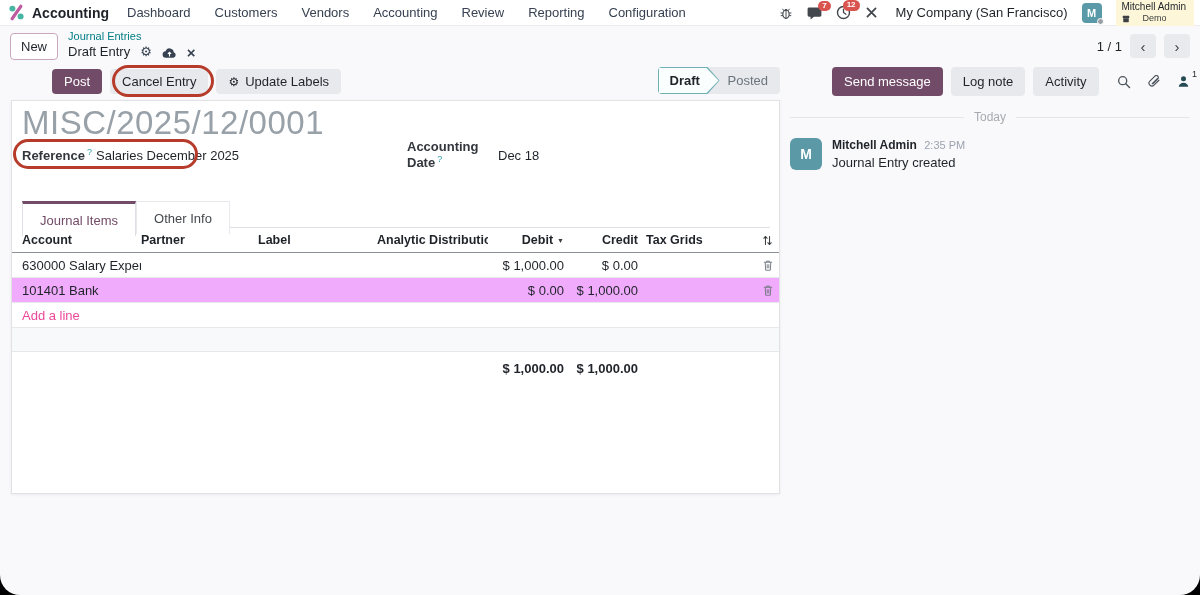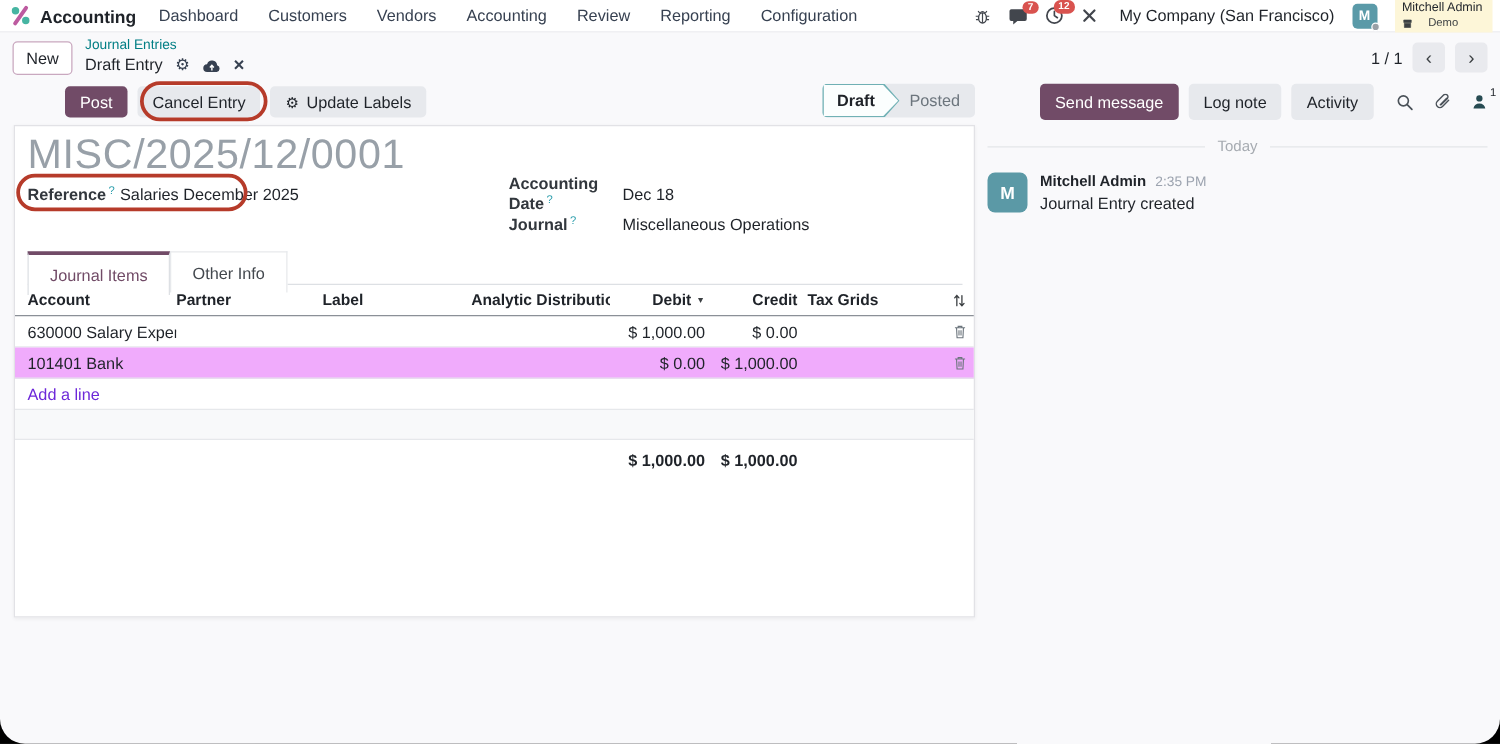--- a/index.html
+++ b/index.html
@@ -77,21 +77,21 @@
   .thead { border-bottom:1px solid #8b9097; font-weight:bold; }
   .thead .cell { font-size:12.5px; color:#1f2329; }
   .cell { font-size:13px; color:#1f2329; overflow:hidden; white-space:nowrap; }
   .c-account { padding-left:10px; }
   .c-num { text-align:right; }
   .c-tax { padding-left:8px; }
   .c-trash { display:flex; justify-content:center; color:#6c757d; }
   .sort-caret { font-size:7px; color:#3c4043; margin-left:4px; vertical-align:middle; }
   .r-line { border-bottom:1px solid #e6e8eb; }
   .r-alt { background:#f0abfc; }
-  .addline { color:#6d28d9; cursor:pointer; }
+  .addline { color:#ec4899; cursor:pointer; }
   .r-blank { background:#f8f9fa; border-bottom:1px solid #e6e8eb; height:24px; }
   .r-total { height:32px; }
   .r-total .c-num { font-weight:bold; }
   .adjust-icon { color:#3c4043; display:flex; justify-content:center; cursor:pointer; }
 
   
   .chatter { position:absolute; left:790px; top:100px; width:400px; }
   .day-divider { display:flex; align-items:center; gap:10px; color:#a6abb1; font-size:12px; margin-top:10px; }
   .day-divider::before, .day-divider::after { content:""; flex:1; border-top:1px solid #e4e6e9; }
   .message { display:flex; gap:10px; margin-top:14px; }
@@ -246,24 +246,20 @@
         <div class="frow">
           <span class="flabel"><span>Reference</span><span class="help">?</span></span>
           <span class="fvalue" style="margin-left:10px;">Salaries December 2025</span>
         </div>
       </div>
       <div class="col-right">
         <div class="frow">
           <span class="flabel"><span>Accounting Date</span><span class="help">?</span></span>
           <span class="fvalue">Dec 18</span>
         </div>
-        <div class="frow">
-          <span class="flabel"><span>Journal</span><span class="help">?</span></span>
-          <span class="fvalue">Miscellaneous Operations</span>
-        </div>
       </div>
     </div>
 
     <div class="tabs">
       <div class="tab active">Journal Items</div>
       <div class="tab inactive">Other Info</div>
     </div>
 
     <div class="jtable">
       <div class="trow thead">

